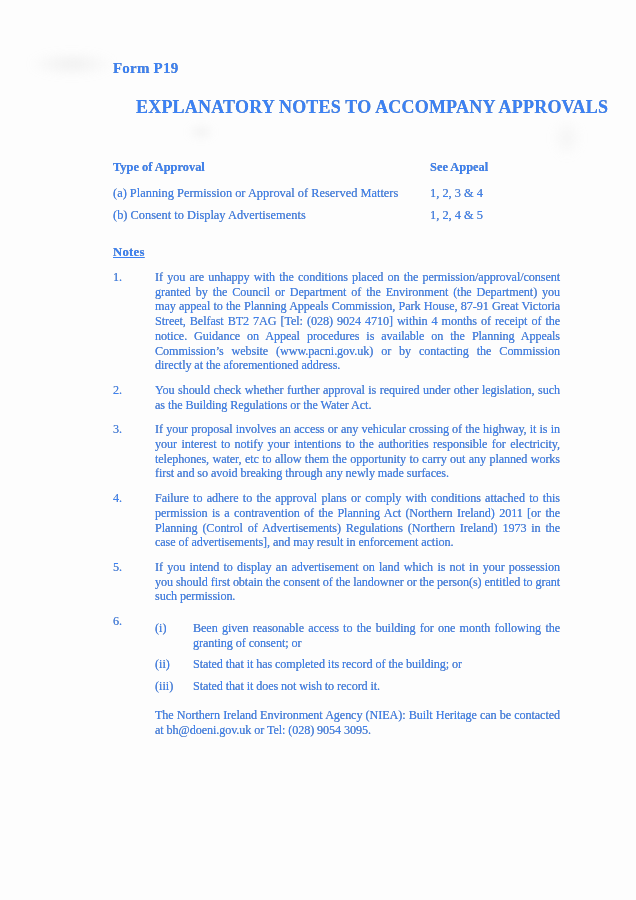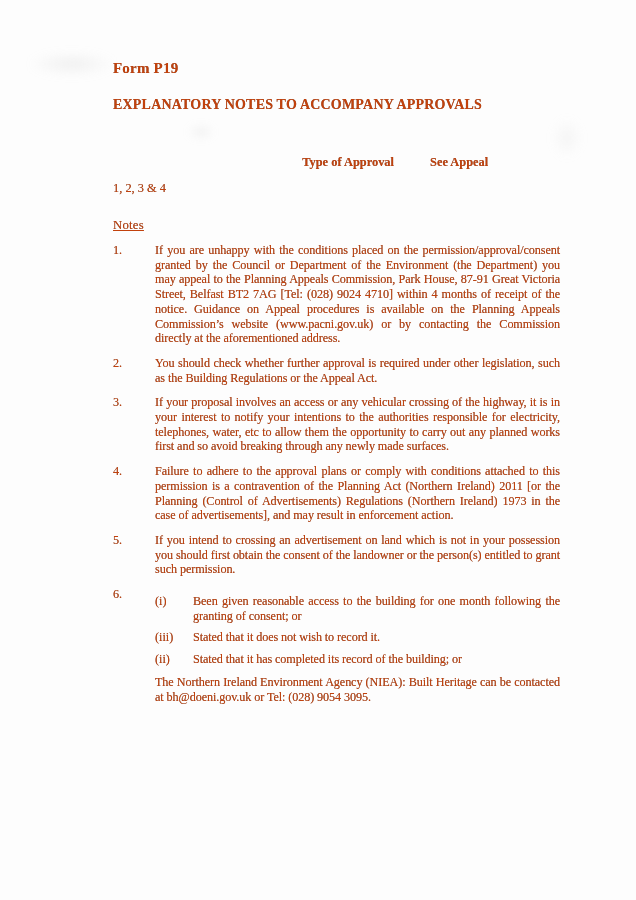--- a/index.html
+++ b/index.html
@@ -4,21 +4,21 @@
 <style>
   html, body { margin: 0; padding: 0; background: #e9e9e9; }
   .page {
     position: relative;
     width: 636px;
     height: 900px;
     margin: 0 auto;
     background: #fdfdfd;
     overflow: hidden;
     font-family: "Liberation Serif", "DejaVu Serif", serif;
-    color: #c2410c;
+    color: #3b82f6;
   }
   
   .smudge {
     position: absolute;
     border-radius: 50%;
     filter: blur(5px);
     pointer-events: none;
   }
   .smudge-1 { left: 28px; top: 52px; width: 88px; height: 24px;
     background: radial-gradient(ellipse, rgba(190,190,190,0.22), rgba(190,190,190,0) 70%); }
@@ -34,60 +34,61 @@
     width: 447px;
     text-shadow: 0 0 0.4px rgba(30,30,30,0.55);
   }
   .form-number {
     font-weight: bold;
     font-size: 15px;
     letter-spacing: 0.2px;
   }
   .doc-title {
     font-weight: bold;
-    font-size: 14px;
+    font-size: 18px;
     letter-spacing: 0.2px;
     margin-top: 20px;
     white-space: nowrap;
+    margin-left: 23px;
   }
 
   .approval-table { margin-top: 42px; font-size: 12.4px; }
   .approval-row {
     display: grid;
     grid-template-columns: 317px 1fr;
     margin-bottom: 7px;
     line-height: 15px;
   }
   .approval-header { font-weight: bold; margin-bottom: 11px; }
-  .approval-header .type-col { text-align: right; padding-right: 36px; }
+  .approval-header .type-col { text-align: left; padding-right: 36px; }
 
   .notes-heading {
     margin-top: 22px;
-    font-weight: normal;
+    font-weight: bold;
     font-size: 12.8px;
     text-decoration: underline;
     letter-spacing: 0.2px;
   }
 
   .note {
     display: grid;
     grid-template-columns: 42px 1fr;
     margin-top: 10px;
     font-size: 12.2px;
     line-height: 14.7px;
   }
   .note-number { text-align: left; }
   .note-text { text-align: justify; letter-spacing: -0.1px; }
 
   .sub-item {
     display: grid;
     grid-template-columns: 38px 1fr;
     margin-top: 7px;
   }
-  .closing-para { margin-top: 8px; text-align: justify; letter-spacing: -0.1px; }
+  .closing-para { margin-top: 14px; text-align: justify; letter-spacing: -0.1px; }
 
   .doc-link { color: inherit; cursor: pointer; }
 </style>
 </head>
 <body>
 
 <div class="page">
   <div class="smudge smudge-1"></div>
   <div class="smudge smudge-2"></div>
   <div class="smudge smudge-3"></div>
@@ -97,66 +98,71 @@
     <div class="form-number">Form P19</div>
 
     <div class="doc-title">EXPLANATORY NOTES TO ACCOMPANY APPROVALS</div>
 
     <div class="approval-table">
       <div class="approval-row approval-header">
         <div class="type-col">Type of Approval</div>
         <div>See Appeal</div>
       </div>
       <div class="approval-row">
+        <div>(a) Planning Permission or Approval of Reserved Matters</div>
         <div>1, 2, 3 &amp; 4</div>
+      </div>
+      <div class="approval-row">
+        <div>(b) Consent to Display Advertisements</div>
+        <div>1, 2, 4 &amp; 5</div>
       </div>
     </div>
 
     <div class="notes-heading">Notes</div>
 
     <div class="note">
       <div class="note-number">1.</div>
       <div class="note-text"><span>If you are unhappy with the conditions placed on the permission/approval/consent granted by the Council or Department of the Environment (the Department) you may appeal to the Planning Appeals Commission, Park House, 87-91 Great Victoria Street, Belfast BT2 7AG [Tel: (028) 9024 4710] within 4 months of receipt of the notice. Guidance on Appeal procedures is available on the Planning Appeals Commission’s website (</span><span class="doc-link">www.pacni.gov.uk</span><span>) or by contacting the Commission directly at the aforementioned address.</span></div>
     </div>
 
     <div class="note">
       <div class="note-number">2.</div>
-      <div class="note-text">You should check whether further approval is required under other legislation, such as the Building Regulations or the Appeal Act.</div>
+      <div class="note-text">You should check whether further approval is required under other legislation, such as the Building Regulations or the Water Act.</div>
     </div>
 
     <div class="note">
       <div class="note-number">3.</div>
       <div class="note-text">If your proposal involves an access or any vehicular crossing of the highway, it is in your interest to notify your intentions to the authorities responsible for electricity, telephones, water, etc to allow them the opportunity to carry out any planned works first and so avoid breaking through any newly made surfaces.</div>
     </div>
 
     <div class="note">
       <div class="note-number">4.</div>
       <div class="note-text">Failure to adhere to the approval plans or comply with conditions attached to this permission is a contravention of the Planning Act (Northern Ireland) 2011 [or the Planning (Control of Advertisements) Regulations (Northern Ireland) 1973 in the case of advertisements], and may result in enforcement action.</div>
     </div>
 
     <div class="note">
       <div class="note-number">5.</div>
-      <div class="note-text">If you intend to crossing an advertisement on land which is not in your possession you should first obtain the consent of the landowner or the person(s) entitled to grant such permission.</div>
+      <div class="note-text">If you intend to display an advertisement on land which is not in your possession you should first obtain the consent of the landowner or the person(s) entitled to grant such permission.</div>
     </div>
 
     <div class="note">
       <div class="note-number">6.</div>
       <div>
 
         <div class="sub-item">
           <div>(i)</div>
           <div class="note-text">Been given reasonable access to the building for one month following the granting of consent; or</div>
         </div>
         <div class="sub-item">
+          <div>(ii)</div>
+          <div class="note-text">Stated that it has completed its record of the building; or</div>
+        </div>
+        <div class="sub-item">
           <div>(iii)</div>
           <div class="note-text">Stated that it does not wish to record it.</div>
-        </div>
-        <div class="sub-item">
-          <div>(ii)</div>
-          <div class="note-text">Stated that it has completed its record of the building; or</div>
         </div>
 
         <div class="closing-para"><span>The Northern Ireland Environment Agency (NIEA): Built Heritage can be contacted at </span><span class="doc-link">bh@doeni.gov.uk</span><span> or Tel: (028) 9054 3095.</span></div>
       </div>
     </div>
 
   </div>
 </div>
 
 </body></html>

